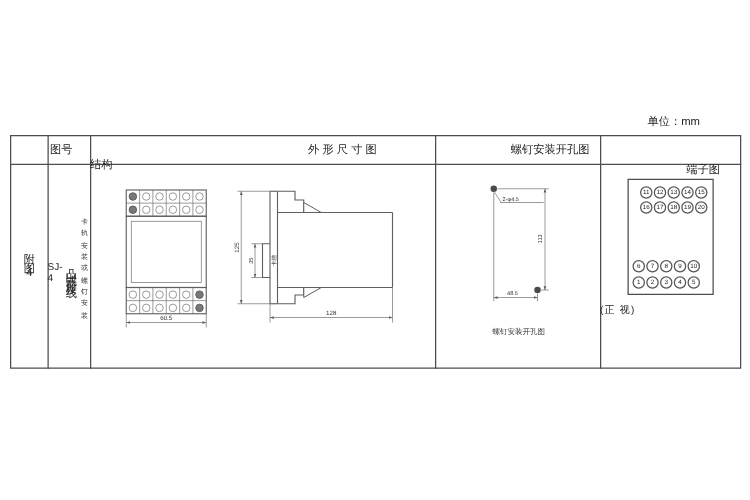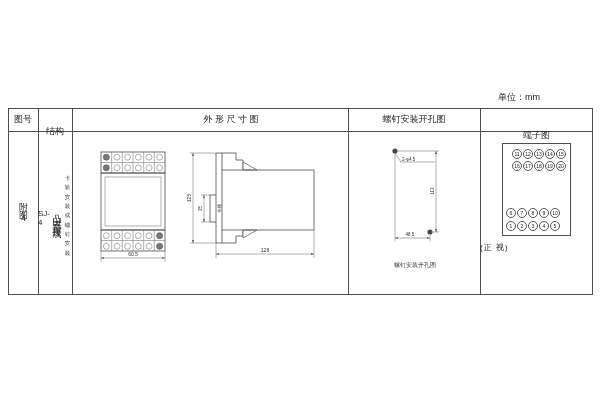--- a/index.html
+++ b/index.html
@@ -5,26 +5,26 @@
   * { margin:0; padding:0; box-sizing:border-box; }
   html,body { width:600px; height:400px; }
   body {
     background:#ffffff;
     font-family:"Liberation Sans","DejaVu Sans",sans-serif;
     color:#333;
     position:relative;
     overflow:hidden;
   }
   .abs { position:absolute; }
-  .unit-label { font-size:9px; color:#222; text-align:center; }
+  .unit-label { font-size:9px; color:#222; text-align:right; }
   
   .tframe { border:1px solid #4d4d4d; }
   .vline { width:1px; background:#4d4d4d; }
   .hline { height:1px; background:#4d4d4d; }
-  .hdr { font-size:9px; color:#222; text-align:center; line-height:23px; white-space:nowrap; }
+  .hdr { font-size:9px; color:#222; text-align:center; line-height:23px; white-space:nowrap;margin-left:26px; }
   
   .vtext { writing-mode:vertical-lr; text-orientation:upright; }
   .fig-no { font-size:9px; letter-spacing:9px; color:#222; }
   .struct-cell { display:flex; flex-direction:row; align-items:center; }
   .model { font-size:8px; margin-top:9px; color:#222; }
   .struct-type { font-size:9px; letter-spacing:3px; margin-top:5px; color:#222; }
   .mount-note { font-size:5.5px; line-height:1.7; text-align:center; margin-top:5px; color:#333; }
   
   svg { position:absolute; overflow:visible; }
   .ln   { stroke:#5f5f5f; stroke-width:0.9; fill:none; }
@@ -50,21 +50,21 @@
 
 <div class="abs tframe" style="left:8px; top:108px; width:585px; height:187px;"></div>
 <div class="abs hline" style="left:8px; top:131px; width:585px;"></div>
 <div class="abs vline" style="left:38px; top:108px; height:187px;"></div>
 <div class="abs vline" style="left:72px; top:108px; height:187px;"></div>
 <div class="abs vline" style="left:348px; top:108px; height:187px;"></div>
 <div class="abs vline" style="left:480px; top:108px; height:187px;"></div>
 
 <div class="abs hdr" style="left:8px;   top:108px; width:30px;">图号</div>
 <div class="abs hdr" style="left:38px;  top:120px; width:34px;">结构</div>
-<div class="abs hdr" style="left:69px;  top:108px; width:276px;padding-left:48px;">外 形 尺 寸 图</div>
+<div class="abs hdr" style="left:86px;  top:108px; width:276px;padding-left:48px;">外 形 尺 寸 图</div>
 <div class="abs hdr" style="left:348px; top:108px; width:132px;">螺钉安装开孔图</div>
 <div class="abs hdr" style="left:480px; top:124px; width:113px;">端子图</div>
 
 <div class="abs" style="left:8px; top:132px; width:30px; height:163px; display:flex; align-items:center; justify-content:center;">
   <div class="vtext fig-no">附图4</div>
 </div>
 
 <div class="abs struct-cell" style="left:38px; top:132px; width:34px; height:163px;">
   <div class="model">SJ-4</div>
   <div class="vtext struct-type">凸出式前接线</div>

